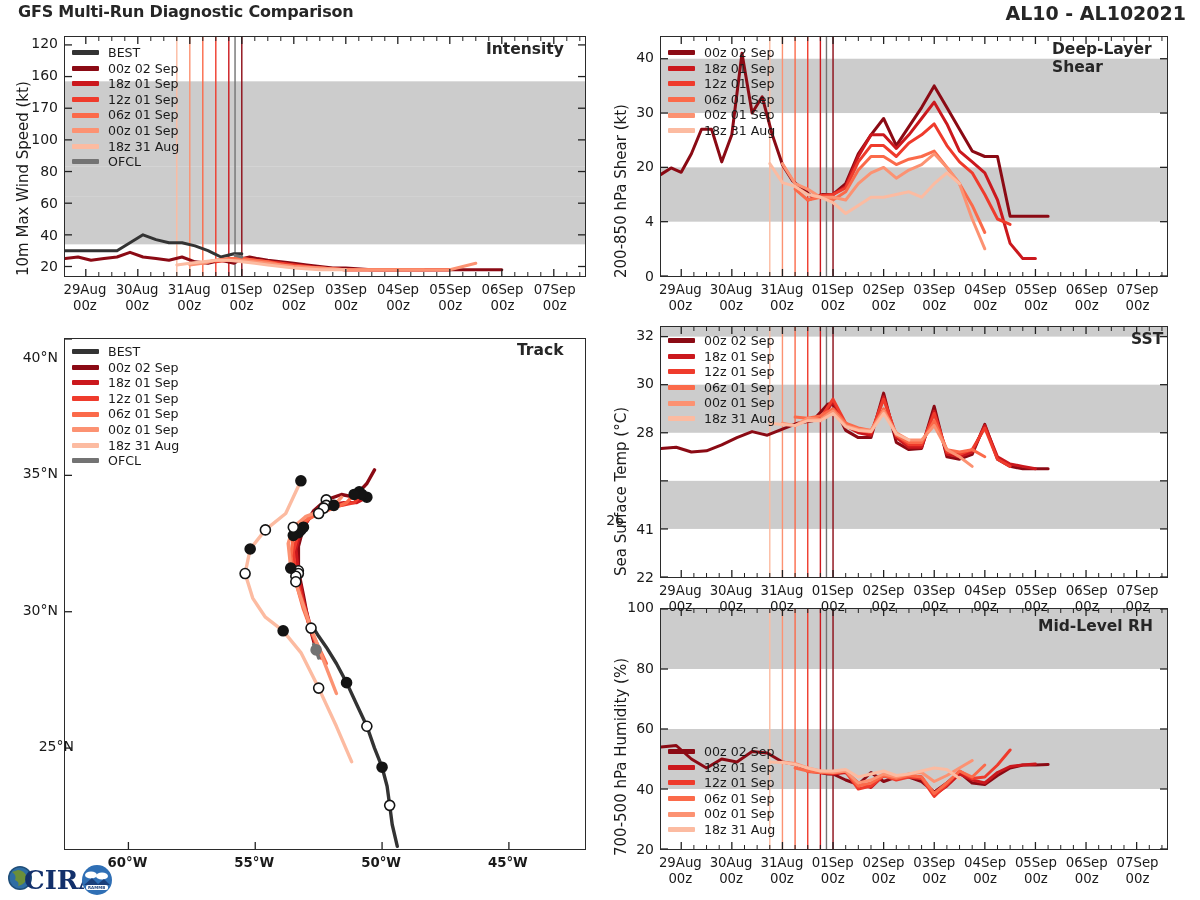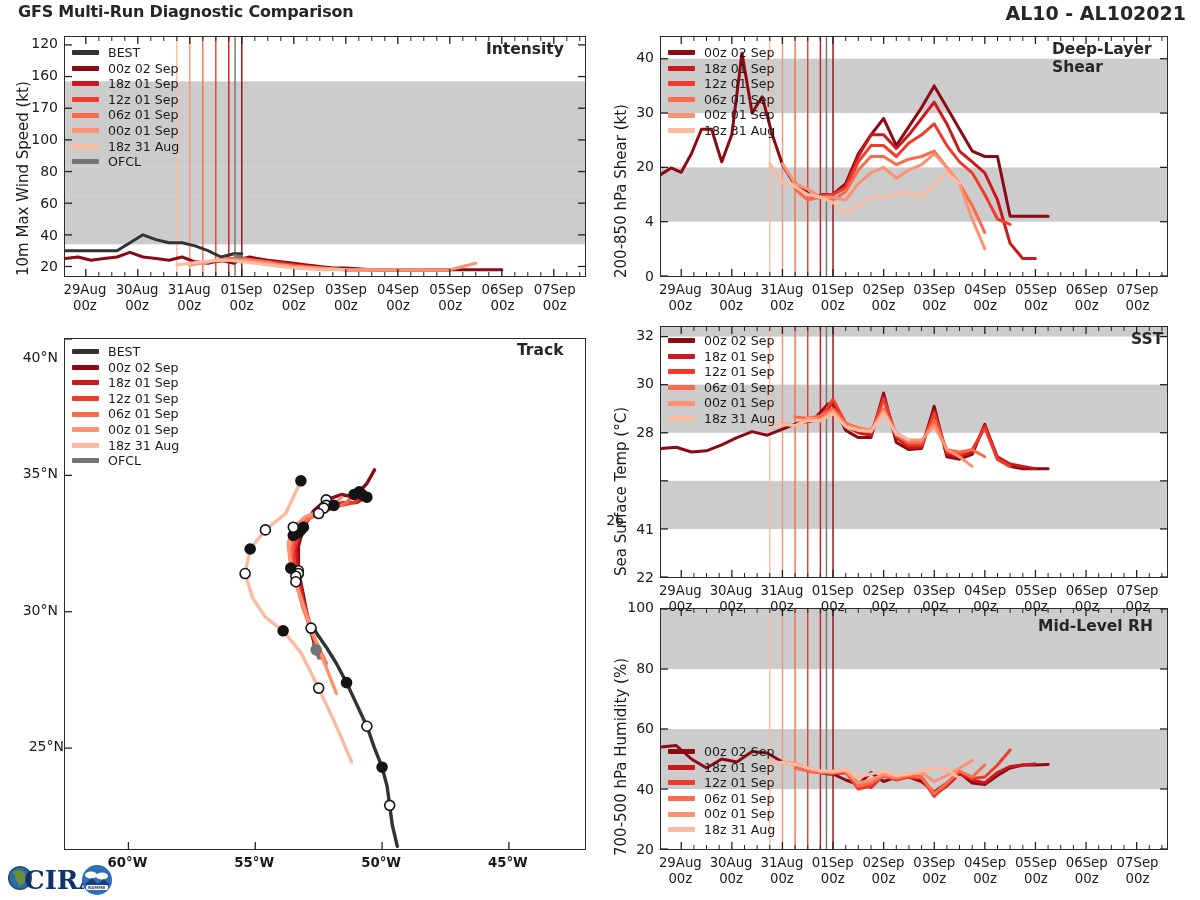--- a/index.html
+++ b/index.html
@@ -789,21 +789,21 @@
     <text x="20" y="31" font-family="'DejaVu Serif',serif" font-size="26" font-weight="bold" fill="#12306b">CIRA</text>
     <circle cx="93" cy="22" r="15" fill="#2f6fb5"></circle>
     <ellipse cx="87" cy="17" rx="6" ry="3.6" fill="#ffffff"></ellipse>
     <ellipse cx="98" cy="18" rx="6" ry="3.6" fill="#ffffff"></ellipse>
     <path d="M80 27 L88 20 L94 26 L100 21 L106 27 Z" fill="#1b3f7a"></path>
     <rect x="82" y="27" width="22" height="5" rx="2" fill="#ffffff"></rect>
     <text x="84" y="31" font-family="'DejaVu Sans',sans-serif" font-size="4" font-weight="bold" fill="#1b3f7a">RAMMB</text>
   </svg>
 </div>
 
-<div class="ytick" style="left: 6px; width: 58px; top: 738.091px;">25°N</div>
+<div class="ytick" style="left: 0px; width: 58px; top: 738.091px; padding-left: 16px;">25°N</div>
 <div class="ytick" style="left: 0px; width: 58px; top: 601.727px;">30°N</div>
 <div class="ytick" style="left: 0px; width: 58px; top: 465.364px;">35°N</div>
 <div class="ytick" style="left: 0px; width: 58px; top: 329px; margin-top: 20px;">40°N</div>
 <div class="ytick" style="left: 18px; width: 40px; top: 258.424px;">20</div>
 <div class="ytick" style="left: 18px; width: 40px; top: 226.503px;">40</div>
 <div class="ytick" style="left: 18px; width: 40px; top: 194.583px;">60</div>
 <div class="ytick" style="left: 18px; width: 40px; top: 162.662px;">80</div>
 <div class="ytick" style="left: 18px; width: 40px; top: 130.742px;">100</div>
 <div class="ytick" style="left: 18px; width: 40px; top: 98.8212px;">170</div>
 <div class="ytick" style="left: 18px; width: 40px; top: 66.9007px;">160</div>

